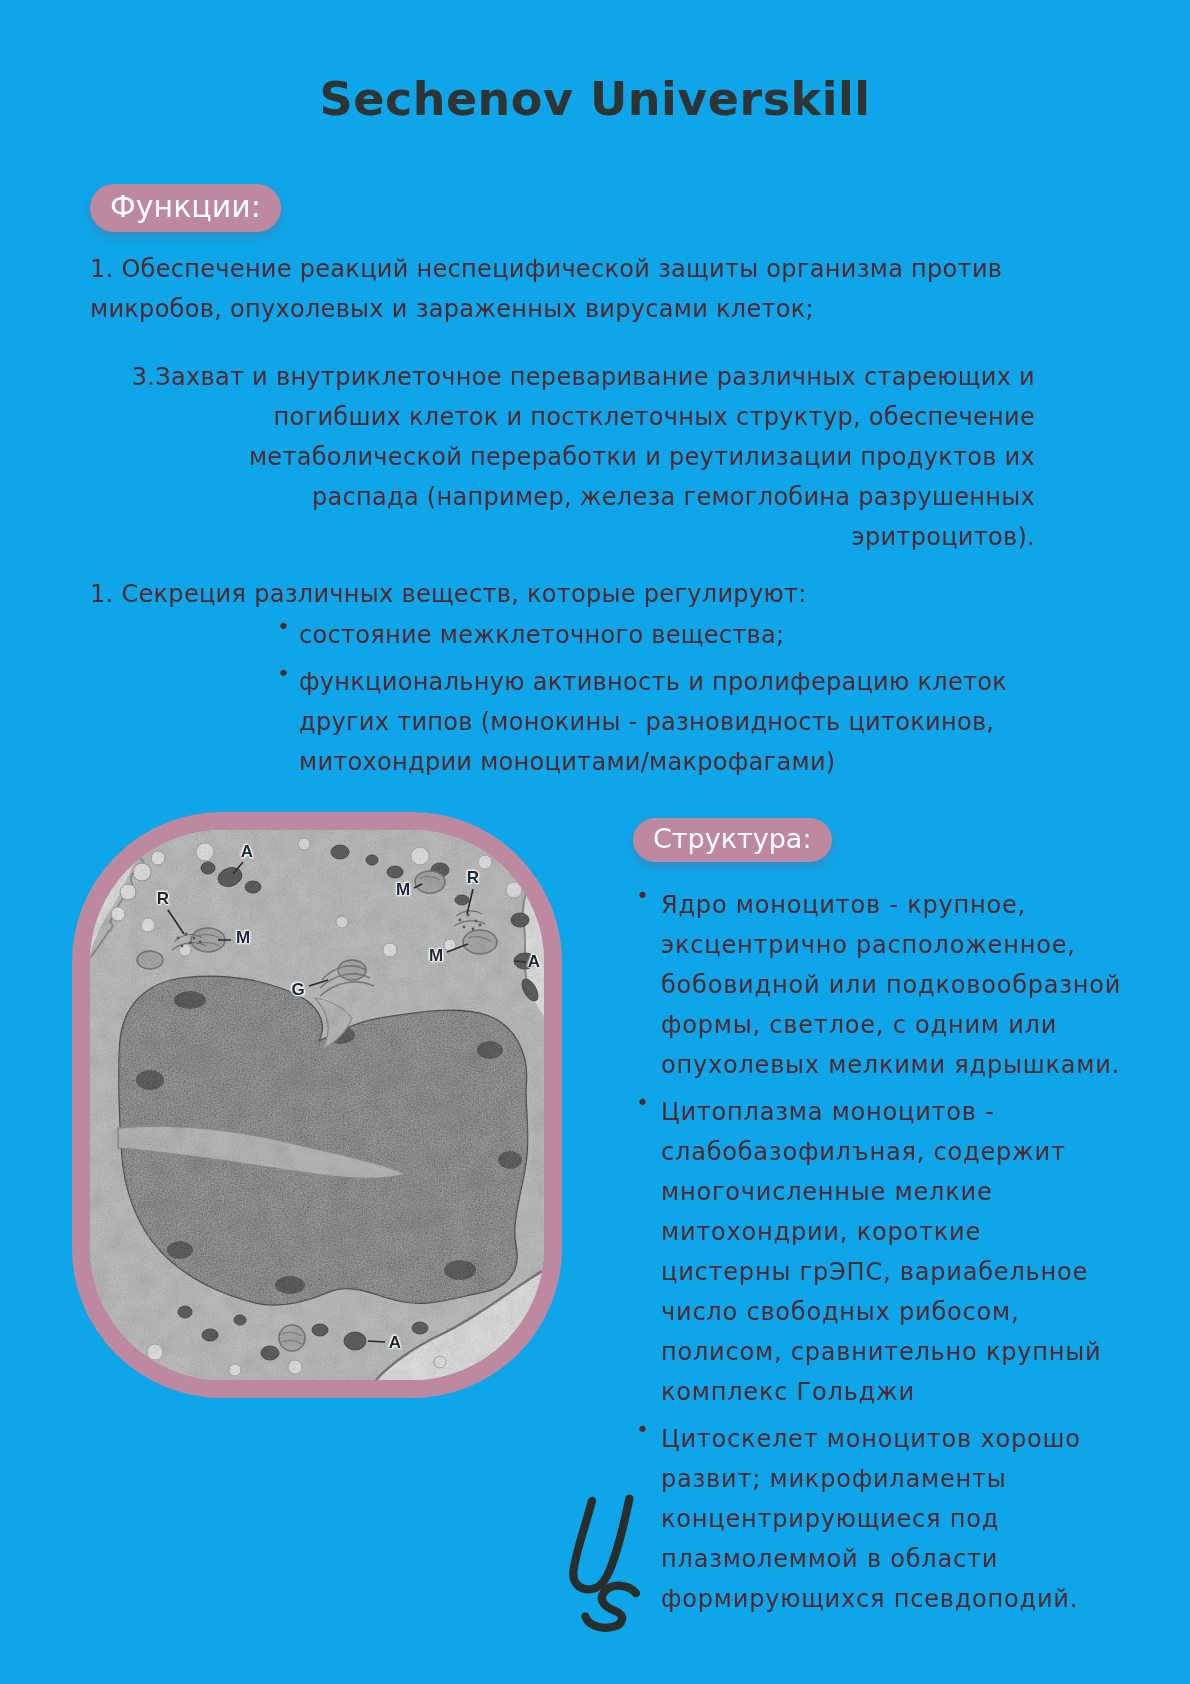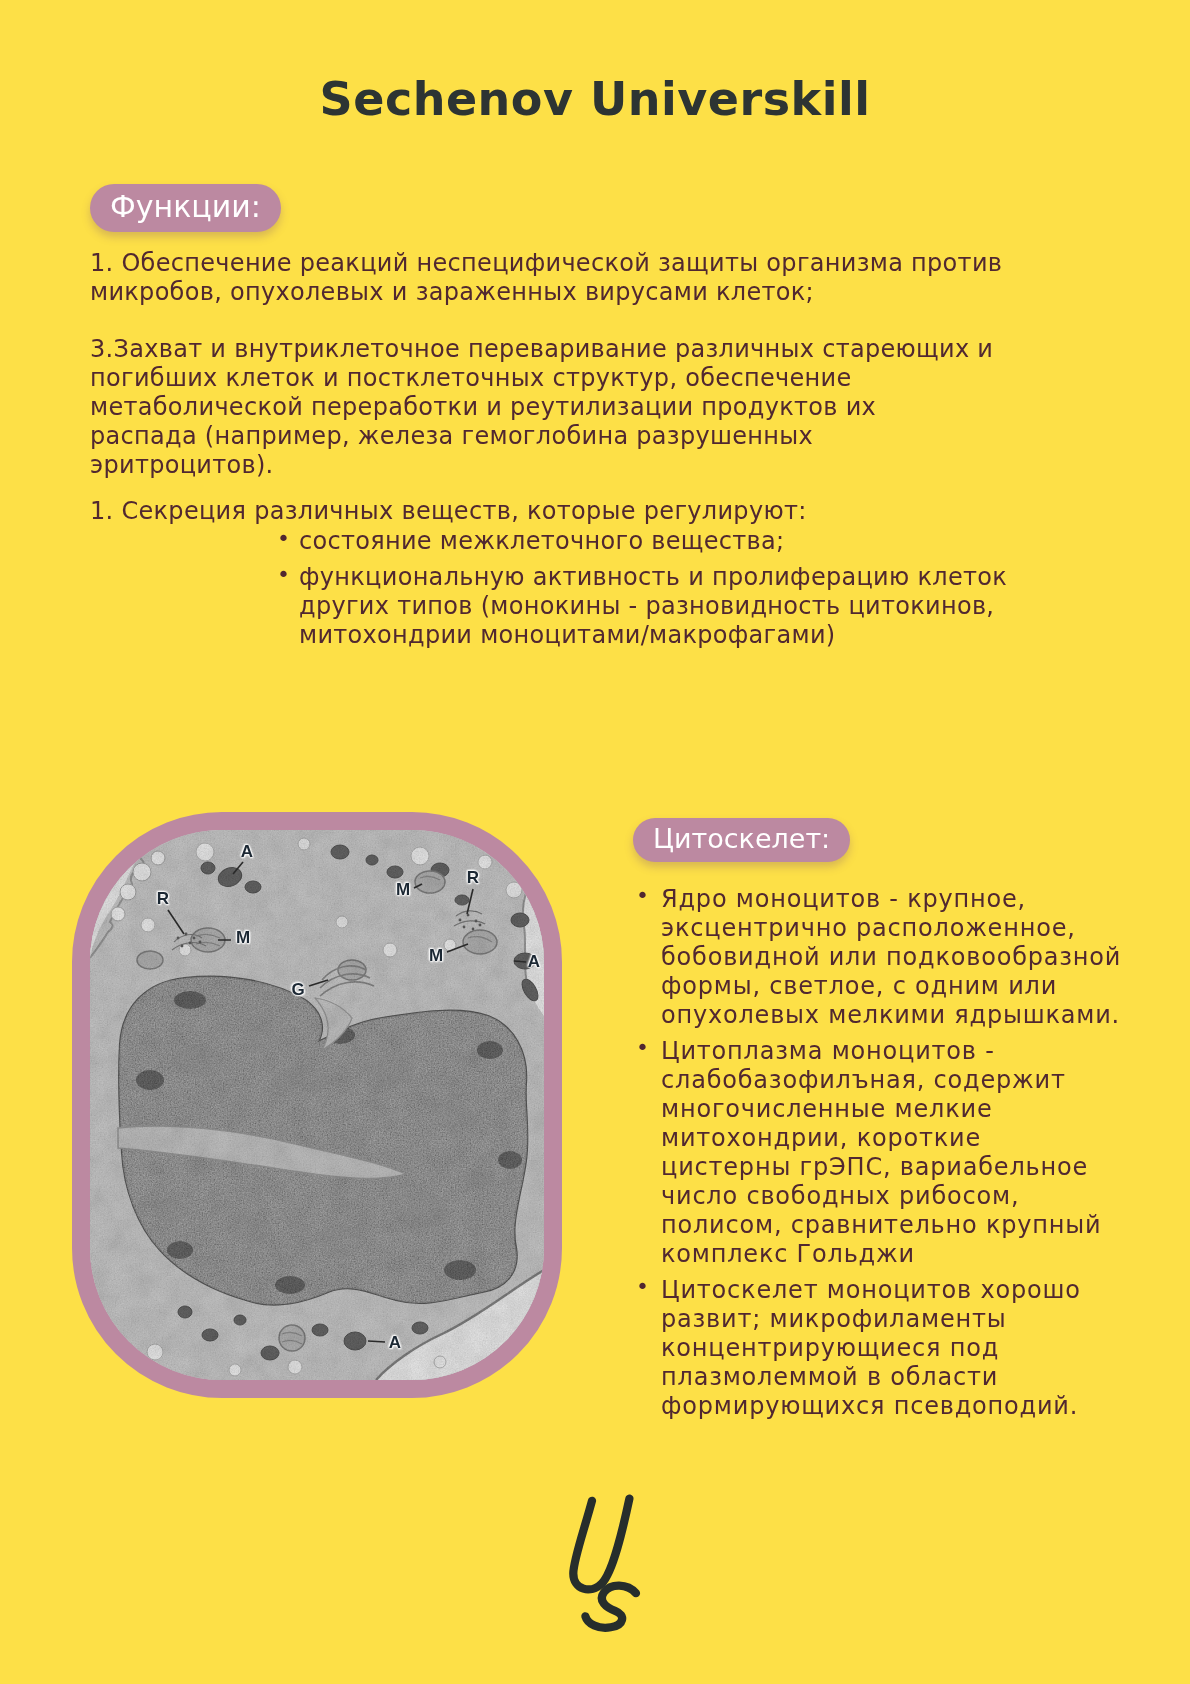--- a/index.html
+++ b/index.html
@@ -1,20 +1,20 @@
 <!DOCTYPE html>
 <html><head>
 <meta charset="utf-8">
 <style>
   * { margin:0; padding:0; box-sizing:border-box; }
   html,body { background:#f7f6f5; }
   .page {
     position:relative;
     width:1190px; height:1684px;
-    background:#fde047;
+    background:#0ea5e9;
     overflow:hidden;
     font-family:"DejaVu Sans","Liberation Sans",sans-serif;
   }
   .title {
     position:absolute; top:72px; left:0; width:100%;
     text-align:center;
     font-size:46px; font-weight:600; letter-spacing:0.5px;
     color:#2d3433;
   }
   .badge {
@@ -24,26 +24,26 @@
     font-size:30px; font-weight:500;
     padding:5px 20px 8px 20px;
     border-radius:24px;
     box-shadow:0 5px 9px rgba(130,90,110,0.30);
   }
   .functions {
     position:absolute; left:90px; top:184px; width:945px;
   }
   .para {
     white-space:pre-line;
-    font-size:24px; line-height:29px; letter-spacing:0.3px;
+    font-size:24px; line-height:40px; letter-spacing:0.3px;
     color:#512830;
   }
   .functions .para.p1 { margin-top:17px; }
   .functions .para.p2 { margin-top:21px; }
-  .functions .para.p3 { margin-top:28px; }
+  .functions .para.p3 { margin-top:28px;text-align:right; }
   .functions .para.p4 { margin-top:17px; }
   .sub-list { margin-left:185px; margin-top:0; }
   .sub-item { position:relative; padding-left:24px; margin-top:1px; }
   .sub-item + .sub-item { margin-top:7px; }
   .sub-item .dot {
     position:absolute; left:2px; top:-1px;
     color:#512830; font-size:22px;
   }
   
   .figure {
@@ -289,21 +289,21 @@
       <span class="em-label" style="left:313px; top:60px;">M</span>
       <span class="em-label" style="left:383px; top:48px;">R</span>
       <span class="em-label" style="left:346px; top:126px;">M</span>
       <span class="em-label" style="left:444px; top:132px;">A</span>
       <span class="em-label" style="left:208px; top:160px;">G</span>
       <span class="em-label" style="left:305px; top:513px;">A</span>
     </div>
   </div>
 
   <div class="structure">
-    <span class="badge">Цитоскелет:</span>
+    <span class="badge">Структура:</span>
     <div class="struct-list">
       <div class="struct-item">
         <span class="dot">•</span>
         <div class="para">Ядро моноцитов - крупное,
 эксцентрично расположенное,
 бобовидной или подковообразной
 формы, светлое, с одним или
 опухолевых мелкими ядрышками.</div>
       </div>
       <div class="struct-item">

